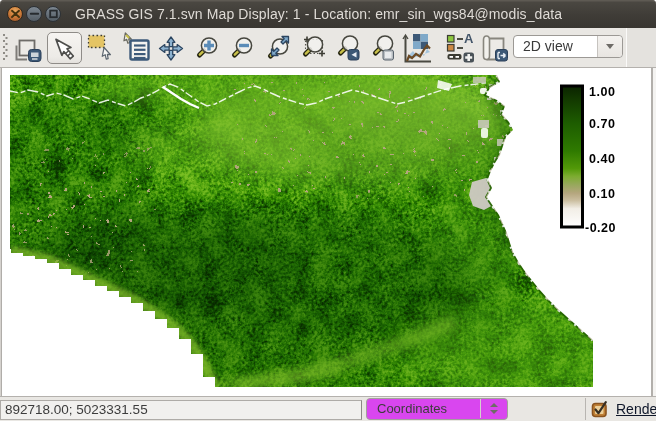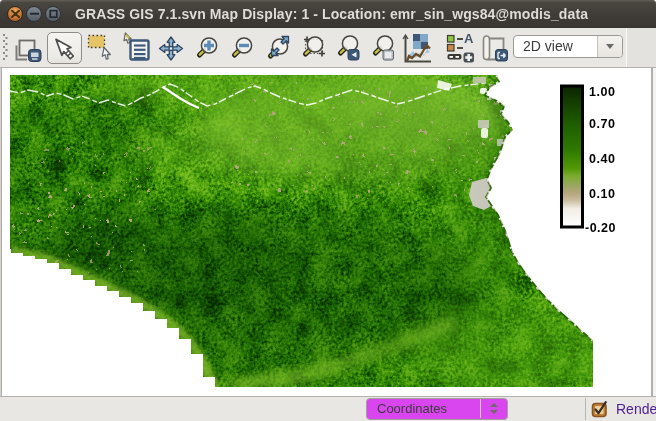--- a/index.html
+++ b/index.html
@@ -6,21 +6,21 @@
   html,body { width:656px; height:421px; overflow:hidden; background:#ffffff; font-family:"Liberation Sans", sans-serif; }
   #titlebar { position:absolute; left:0; top:0; width:656px; height:28px;
     background:linear-gradient(#4c4943, #3f3c37 55%, #393631);
     border-radius:4px 4px 0 0; }
   #titlebar { box-shadow: inset 0 1.5px 0 rgba(96,92,85,0.9); }
   .wbtn { position:absolute; top:5.5px; width:16px; height:16px; border-radius:50%; }
   #btn-close { left:7px; background:radial-gradient(circle at 50% 28%, #e6a55e, #cd7c38 48%, #b46630 72%, #8e5528); border:1px solid #30281e; }
   #btn-min  { left:26px; background:linear-gradient(#7d8791, #545d65); border:1px solid #2c3136; }
   #btn-max  { left:45px; background:linear-gradient(#7d8791, #545d65); border:1px solid #2c3136; }
   #title { position:absolute; left:75px; top:0; height:28px; line-height:29px;
-    color:#dfdbd6; font-size:14px; font-weight:bold; letter-spacing:0.1px; }
+    color:#dfdbd6; font-size:14px; font-weight:normal; letter-spacing:0.1px; }
   #toolbar { position:absolute; left:0px; top:28px; width:656px; height:40px;
     background:#e9e7e3; border-bottom:1px solid #b4b1ad; }
   #selbtn { position:absolute; left:47px; top:4px; width:35px; height:32px; background:linear-gradient(#f6f4f1,#edebe7 80%,#e4e1dd);
     border:1px solid #8f8c88; border-radius:5px; }
   #combo2d { position:absolute; left:513px; top:7px; width:110px; height:23px; background:#fff;
     border:1px solid #9c9995; border-radius:4px; }
   #combo2d .txt { position:absolute; left:9px; top:2px; font-size:14px; color:#3a3a3a; }
   #combo2d .arr { position:absolute; right:0; top:0; width:25px; height:21px; border-left:1px solid #c6c3bf;
     background:linear-gradient(#f4f2ef,#e8e5e1); border-radius:0 4px 4px 0; }
   #combo2d .arr:after { content:""; position:absolute; left:8px; top:8px; width:0; height:0;
@@ -34,21 +34,21 @@
   #coordbox { position:absolute; left:0px; top:3px; width:362px; height:20px; background:#f1f0ee;
     border:1px solid #aeaba7; border-right:1px solid #8b8884; font-size:13.5px; color:#3c3c3c; line-height:17px; padding-left:4px; }
   #coordsel { position:absolute; left:366px; top:1px; width:142px; height:22px; background:#d946ef;
     border:1px solid #a3a09c; border-radius:4px; font-size:13px; color:#3c3c3c; line-height:19px; padding-left:10px; }
   #spin { position:absolute; right:1px; top:0px; width:26px; height:19px; border-left:1px solid #d4d1cd; }
   #spin:before { content:""; position:absolute; left:9px; top:4px; width:0; height:0;
     border-left:4px solid transparent; border-right:4px solid transparent; border-bottom:4px solid #6e6b67; }
   #spin:after { content:""; position:absolute; left:9px; top:11px; width:0; height:0;
     border-left:4px solid transparent; border-right:4px solid transparent; border-top:4px solid #6e6b67; }
   #statsep { position:absolute; left:585px; top:1px; width:1px; height:22px; background:#b8b5b1; }
-  #renderlbl { position:absolute; left:616px; top:4px; font-size:14px; color:#4c1d95; }
+  #renderlbl { position:absolute; left:616px; top:4px; font-size:14px; color:#0f172a;text-decoration:underline; }
 </style>
 </head>
 <body>
 
   <div id="mapframe"></div>
   <div id="edgeL0"></div>
 <div id="edgeL1"></div>
 <div id="edgeR"></div>
 <div id="edgeRl"></div>
 
@@ -366,20 +366,21 @@
     </svg>
     <div style="position:absolute;left:626px;top:0;width:1px;height:39px;background:#fbfaf9;"></div>
     <div style="position:absolute;left:627px;top:0;width:29px;height:39px;background:#e4e2de;"></div>
     <div id="combo2d">
       <span class="txt">2D view</span>
       <span class="arr"></span>
     </div>
   </div>
 
   <div id="statusbar">
+    <div id="coordbox">892718.00; 5023331.55</div>
     <div id="coordsel">Coordinates<span id="spin"></span></div>
     <div id="statsep"></div>
     <svg width="30" height="24" viewBox="0 0 30 24" style="position:absolute;left:590px;top:0;">
       <rect x="2.5" y="6.5" width="13.5" height="13" rx="3" fill="#c08036" stroke="#8a5420" stroke-width="1.6"></rect>
       <rect x="5" y="9" width="8.5" height="8" rx="1" fill="#ecd09a"></rect>
       <path d="M5.5,12.5 L8.5,16.2 L15.8,5.2" fill="none" stroke="#372f24" stroke-width="2.2" stroke-linecap="round" stroke-linejoin="round"></path>
     </svg>
     <div id="renderlbl">Rende</div>
   </div>
 

